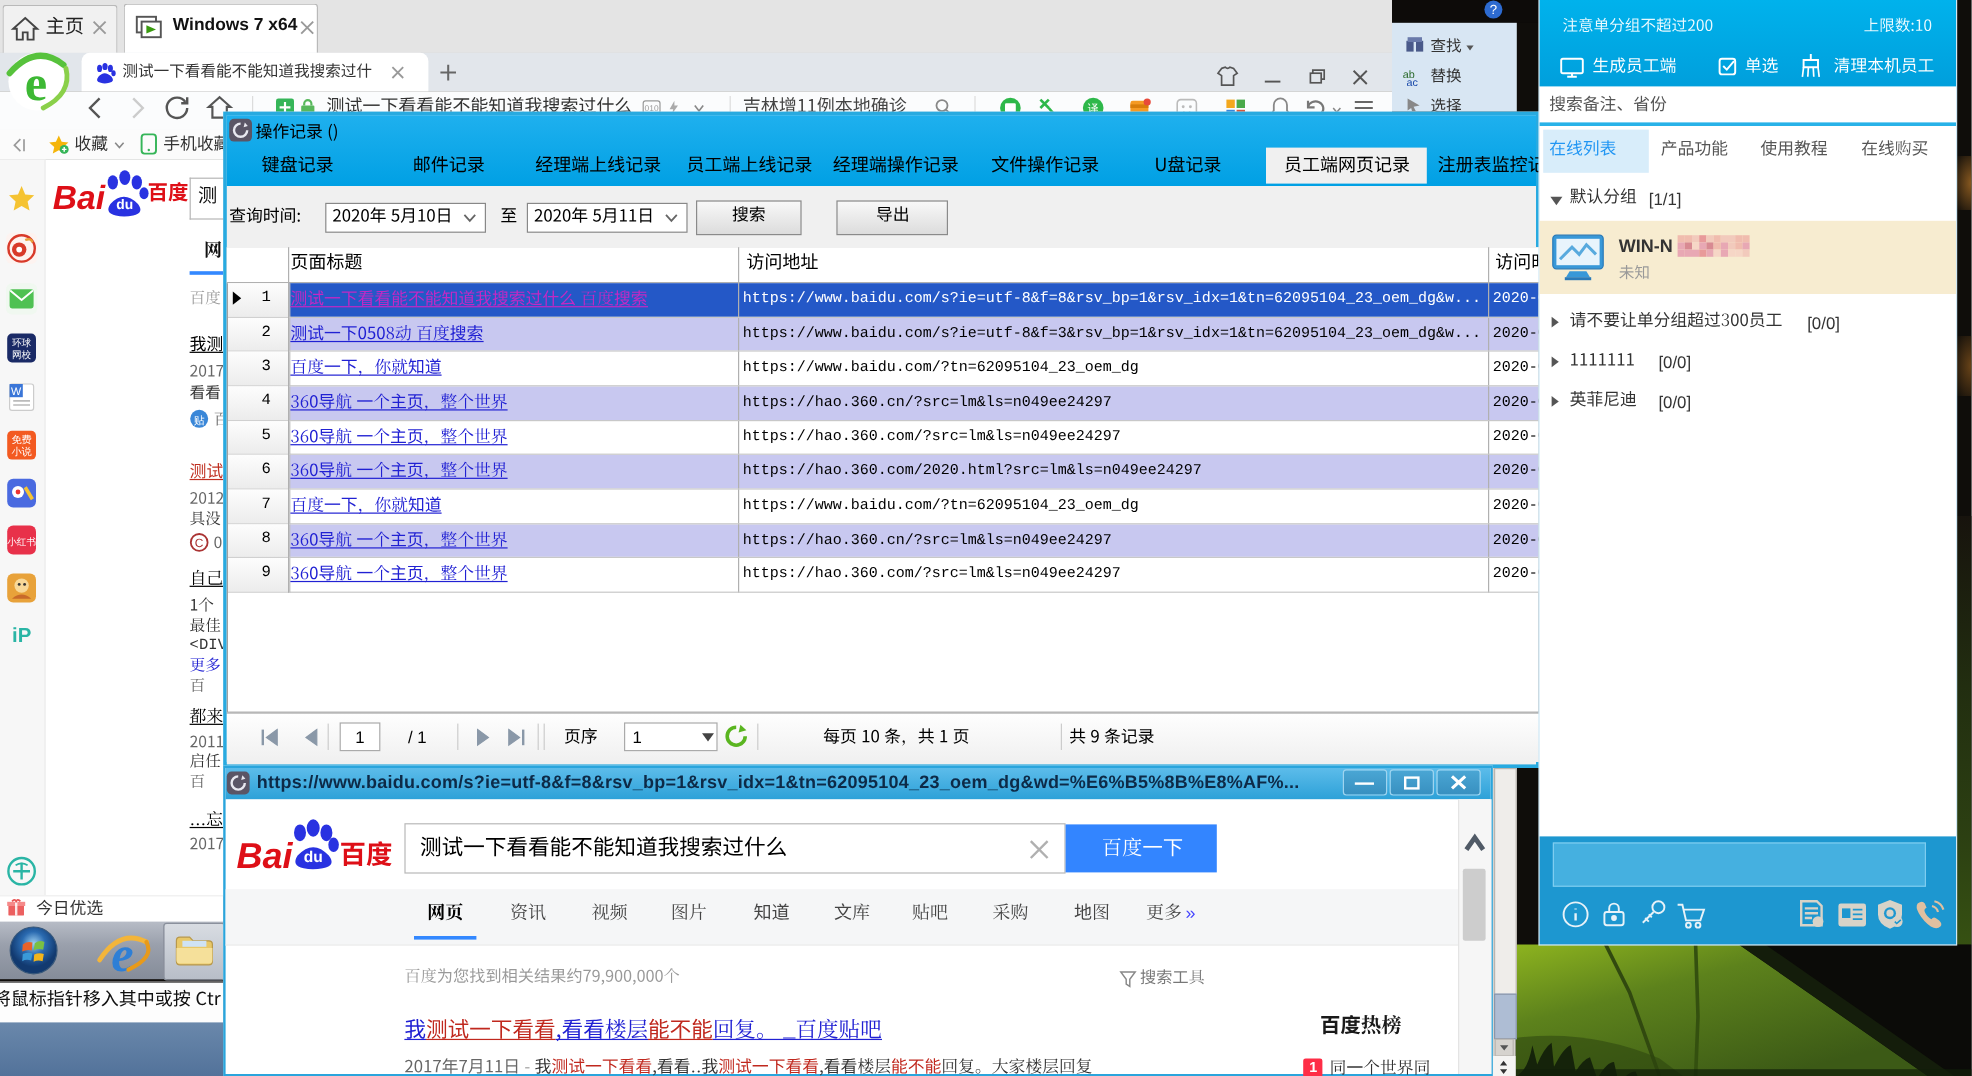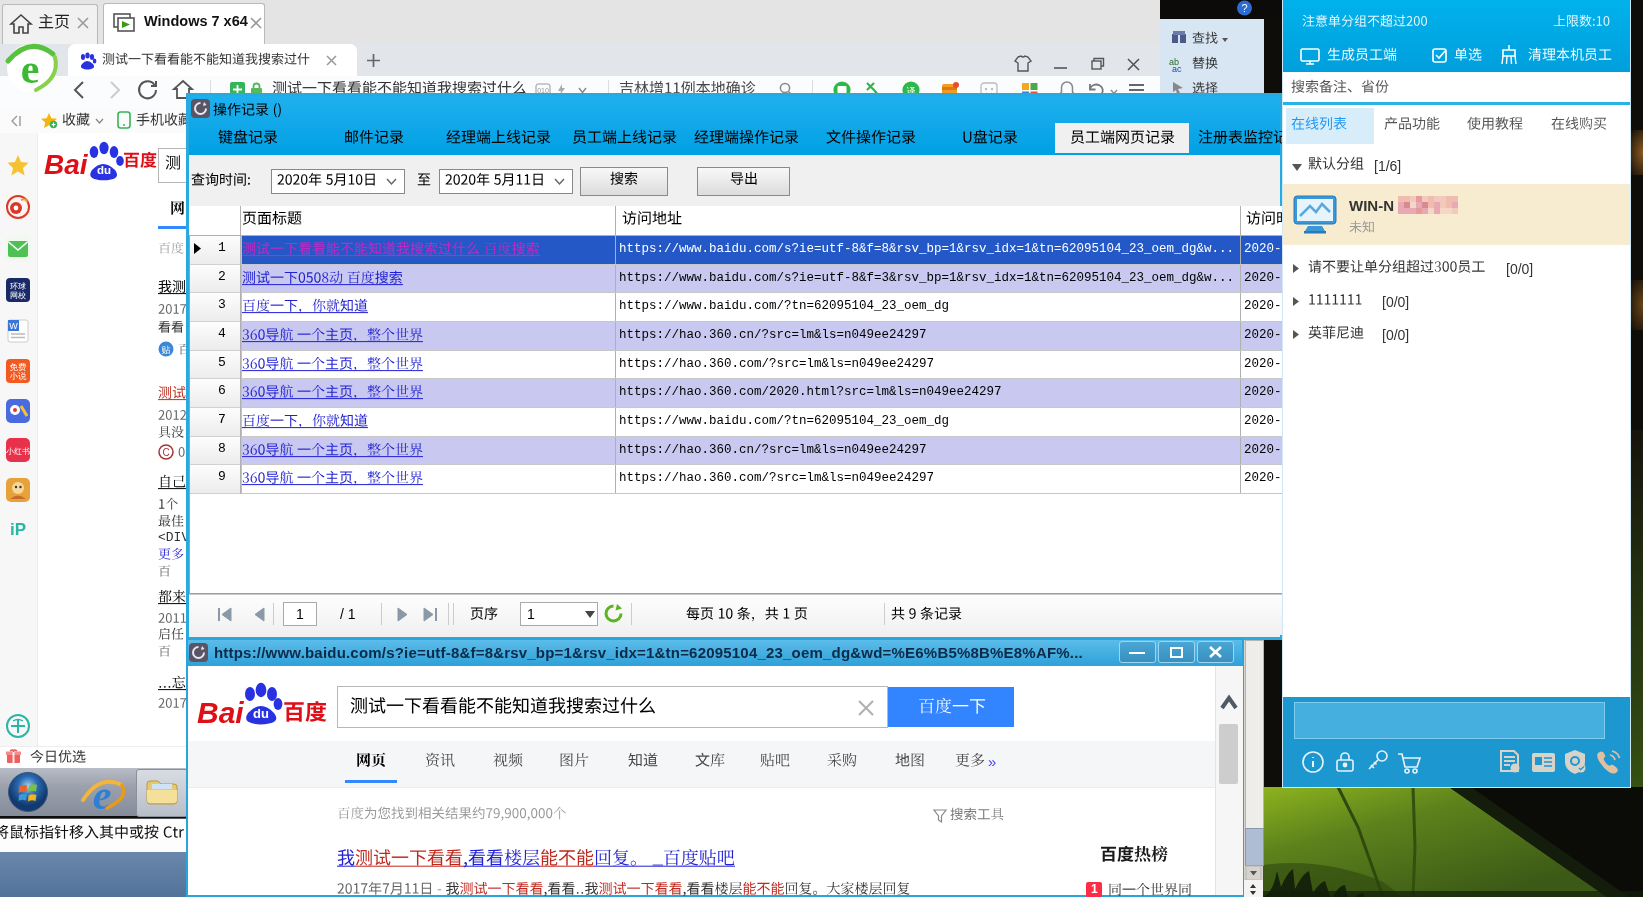--- a/index.html
+++ b/index.html
@@ -1911,21 +1911,21 @@
 <svg class="t" style="left:1308px;top:156px" width="58" height="19">
     <g transform="translate(0,12.6) scale(0.0140,-0.0140)">
       <g fill="#333">
         <use href="#s9ED8" x="0"></use>
         <use href="#s8BA4" x="1000"></use>
         <use href="#s5206" x="2000"></use>
         <use href="#s7EC4" x="3000"></use>
       </g>
     </g>
   </svg>
-<div class="ht ls" style="left:1374px;top:158px;font-size:14px;color:#333;">[1/6]</div>
+<div class="ht ls" style="left:1374px;top:158px;font-size:14px;color:#333;">[1/1]</div>
 <div class="d" style="left:1283px;top:184px;width:347px;height:61px;background:#f7ecd0"></div>
 <svg class="t" style="left:1292px;top:194px" width="46" height="40">
     <rect x="2" y="2" width="42" height="28" rx="3" fill="#3898d8" stroke="#2a7ab8"></rect>
     <rect x="5" y="5" width="36" height="22" fill="#e8f4fc"></rect>
     <path d="M8 22 L18 12 L24 18 L30 10 L38 18" stroke="#58aade" stroke-width="2.5" fill="none"></path>
     <path d="M16 32 h14 l3 5 h-20 z" fill="#3898d8"></path>
     <rect x="12" y="37" width="22" height="2.5" fill="#2a7ab8"></rect>
   </svg>
 <div class="ht ls" style="left:1349px;top:197px;font-size:15px;color:#333;font-weight:bold;">WIN-N</div>
 <svg class="t" style="left:1398px;top:196px" width="60" height="18">

